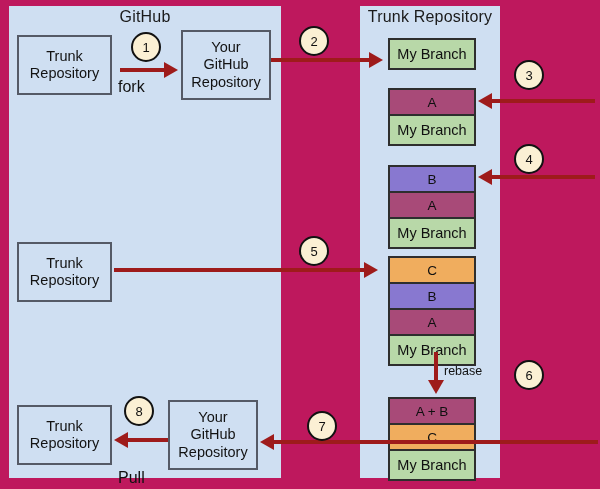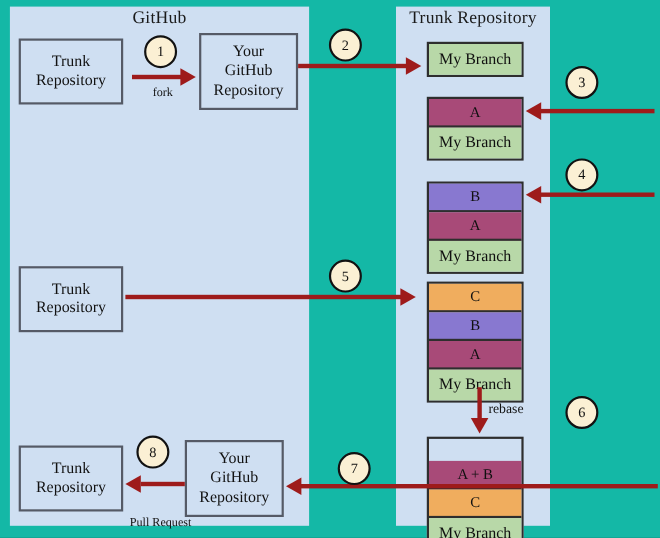--- a/index.html
+++ b/index.html
@@ -5,22 +5,22 @@
 <style>
   html, body {
     margin: 0;
     padding: 0;
     background: #000000;
   }
   #canvas {
     position: relative;
     width: 600px;
     height: 489px;
-    background: #14b8a6;
-    font-family: Liberation Serif, serif;
+    background: #be185d;
+    font-family: Liberation Sans, sans-serif;
     overflow: hidden;
   }
 
   
   .panel {
     position: absolute;
     background: #cfdff2;
     box-sizing: border-box;
   }
   #panel-github   { left: 9px;   top: 6px;  width: 272px; height: 472px; }
@@ -110,23 +110,22 @@
     display: flex;
     align-items: center;
     justify-content: center;
     font-size: 13px;
     color: #111111;
   }
 
   
   .lbl {
     position: absolute;
-    font-size: 11px;
+    font-size: 16px;
     color: #121212;
-    text-align: center;
     line-height: 1.15;
   }
 </style>
 </head>
 <body>
 
 <div id="canvas">
 
   <div class="panel" id="panel-github">
     <div class="panel-title">GitHub</div>
@@ -179,21 +178,21 @@
     </div>
 
   <div class="stack" id="stack-4" style="left:388px; top:256px; width:88px;">
       <div class="cell commit" style="background: rgb(240, 173, 94);">C</div>
       <div class="cell commit" style="background: rgb(136, 120, 208);">B</div>
       <div class="cell commit" style="background: rgb(168, 74, 120);">A</div>
       <div class="cell branch" style="background: rgb(184, 216, 168);">My Branch</div>
     </div>
 
   <div class="stack" id="stack-5" style="left:388px; top:397px; width:88px;">
-      <div class="cell commit" style="background: rgb(168, 74, 120); margin-top: 20px;">A + B</div>
+      <div class="cell commit" style="background: rgb(168, 74, 120);">A + B</div>
       <div class="cell commit" style="background: rgb(240, 173, 94);">C</div>
       <div class="cell branch" style="background: rgb(184, 216, 168);">My Branch</div>
     </div>
 
   <div class="arrow-h" style="left:120px; top:68px; width:48px;"></div>
   <div class="arrow-head-r" style="left:164px; top:62px;"></div>
   <div class="lbl" style="left:118px; top:78px; width:60px;">fork</div>
 
   <div class="arrow-h" style="left:271px; top:58px; width:100px;"></div>
   <div class="arrow-head-r" style="left:369px; top:52px;"></div>

